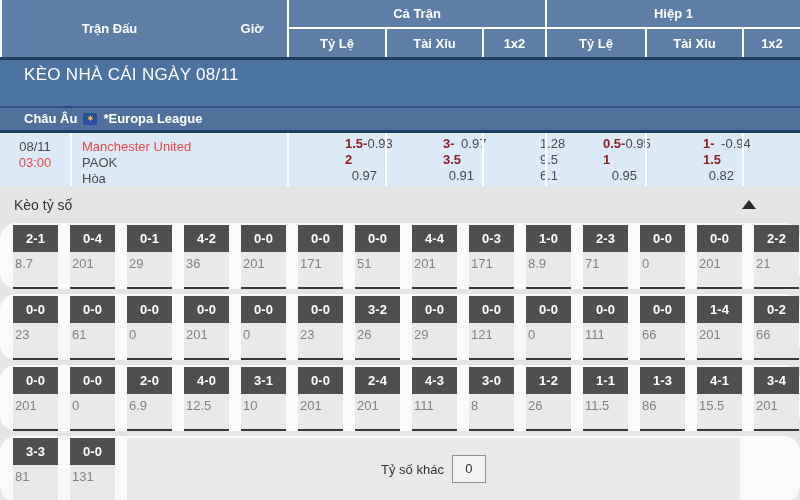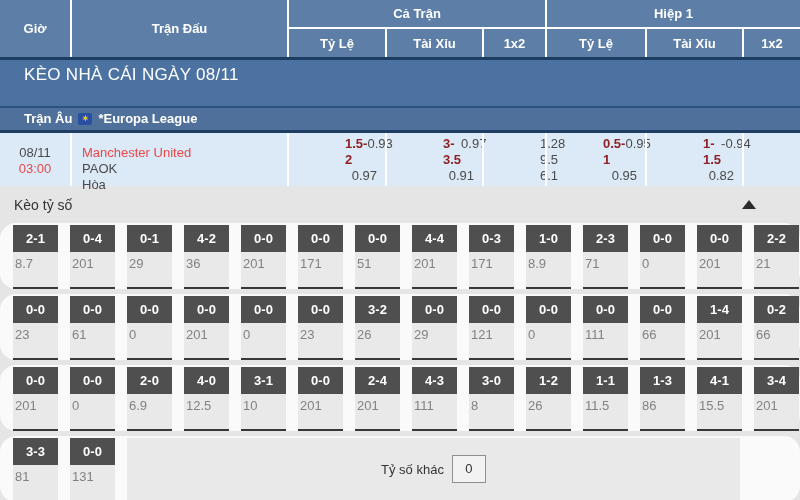--- a/index.html
+++ b/index.html
@@ -33,21 +33,21 @@
   .leaguebar { height: 22px; line-height: 22px; background: #4f709b; color: #fff;
                font-size: 13px; font-weight: bold; padding-left: 24px;
                display: flex; align-items: center; gap: 6px; }
   .euflag { width: 14px; height: 12px; background: #2a4fa0; border-radius: 2px;
             display: inline-flex; align-items: center; justify-content: center;
             color: #ffd21e; font-size: 8px; line-height: 1; }
 
   
   .match-row { display: flex; width: 800px; height: 53px; background: #dce9f7;
                font-size: 13px; color: #4a4a4a; }
-  .mcell { padding-top: 12px; line-height: 16px; }
+  .mcell { padding-top: 6px; line-height: 16px; }
   .time-cell { text-align: center; }
   .teams-cell { padding-left: 10px; }
   .odds-cell { padding: 3px 8px 0 8px; }
   .red { color: #e74848; }
   .maroon { color: #8f2024; font-weight: bold; }
   .oline { display: flex; justify-content: space-between; margin-left: 48px; }
   .oval { margin-left: auto; color: #4a4a4a; }
 
   
   .section-hd { height: 37px; display: flex; align-items: center;
@@ -69,22 +69,22 @@
   .other-box { display: inline-block; min-width: 34px; height: 28px; line-height: 26px;
                text-align: center; background: #f2f2f2; border: 1px solid #8f8f8f;
                color: #333; }
 </style>
 </head>
 <body>
 
 <div class="page">
 
   <div class="hdr">
+    <div class="hcell c2 bL">Trận Đấu</div>
     <div class="hcell c1">Giờ</div>
-    <div class="hcell c2 bL">Trận Đấu</div>
     <div class="hgroup g-full bL">
       <div class="hgroup-label">Cả Trận</div>
       <div class="hsub">
         <div class="hcell s1f">Tỷ Lệ</div>
         <div class="hcell c4 bL">Tài Xỉu</div>
         <div class="hcell c5 bL">1x2</div>
       </div>
     </div>
     <div class="hgroup g-half bL">
       <div class="hgroup-label">Hiệp 1</div>
@@ -94,21 +94,21 @@
         <div class="hcell c8 bL">1x2</div>
       </div>
     </div>
   </div>
   <div class="navy"></div>
 
   <div class="titlebar">KÈO NHÀ CÁI NGÀY 08/11</div>
   <div class="sep"></div>
 
   <div class="leaguebar">
-    <span>Trận Âu</span>
+    <span>Châu Âu</span>
     <span class="euflag">✶</span>
     <span>*Europa League</span>
   </div>
   <div class="navy"></div>
 
   <div class="match-row">
     <div class="mcell c1 time-cell">
       <div>08/11</div>
       <div class="red">03:00</div>
     </div>

